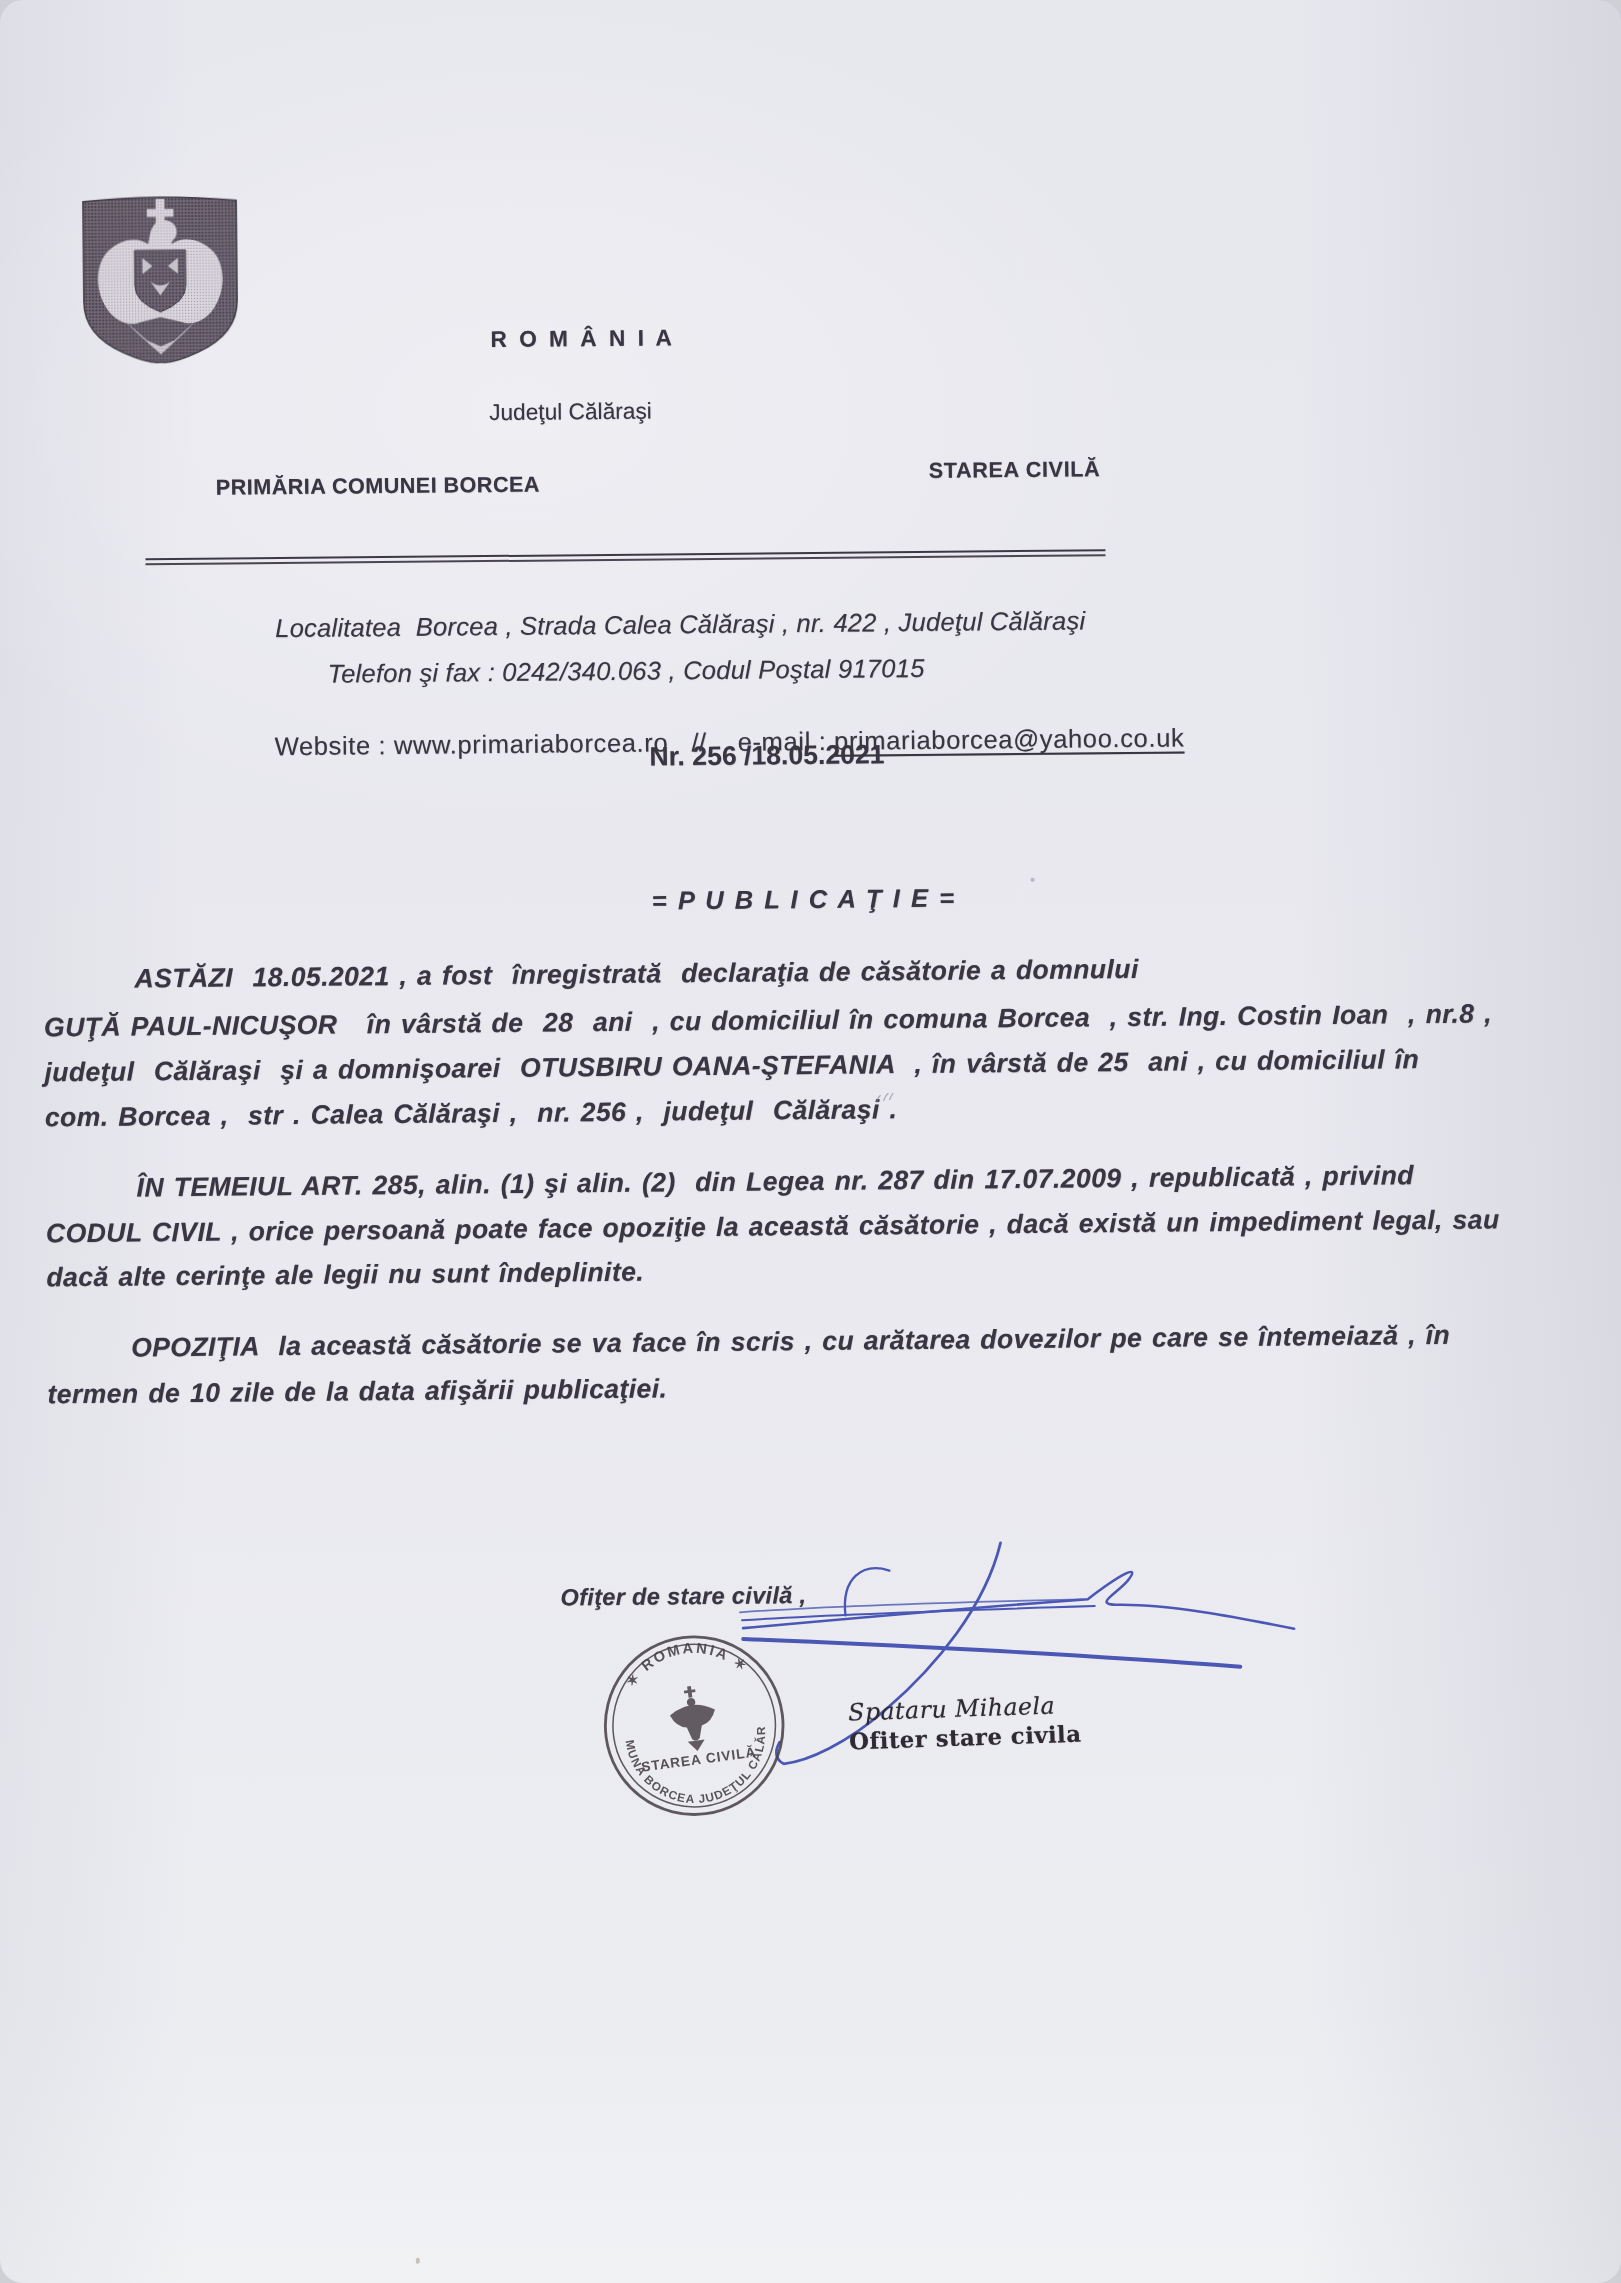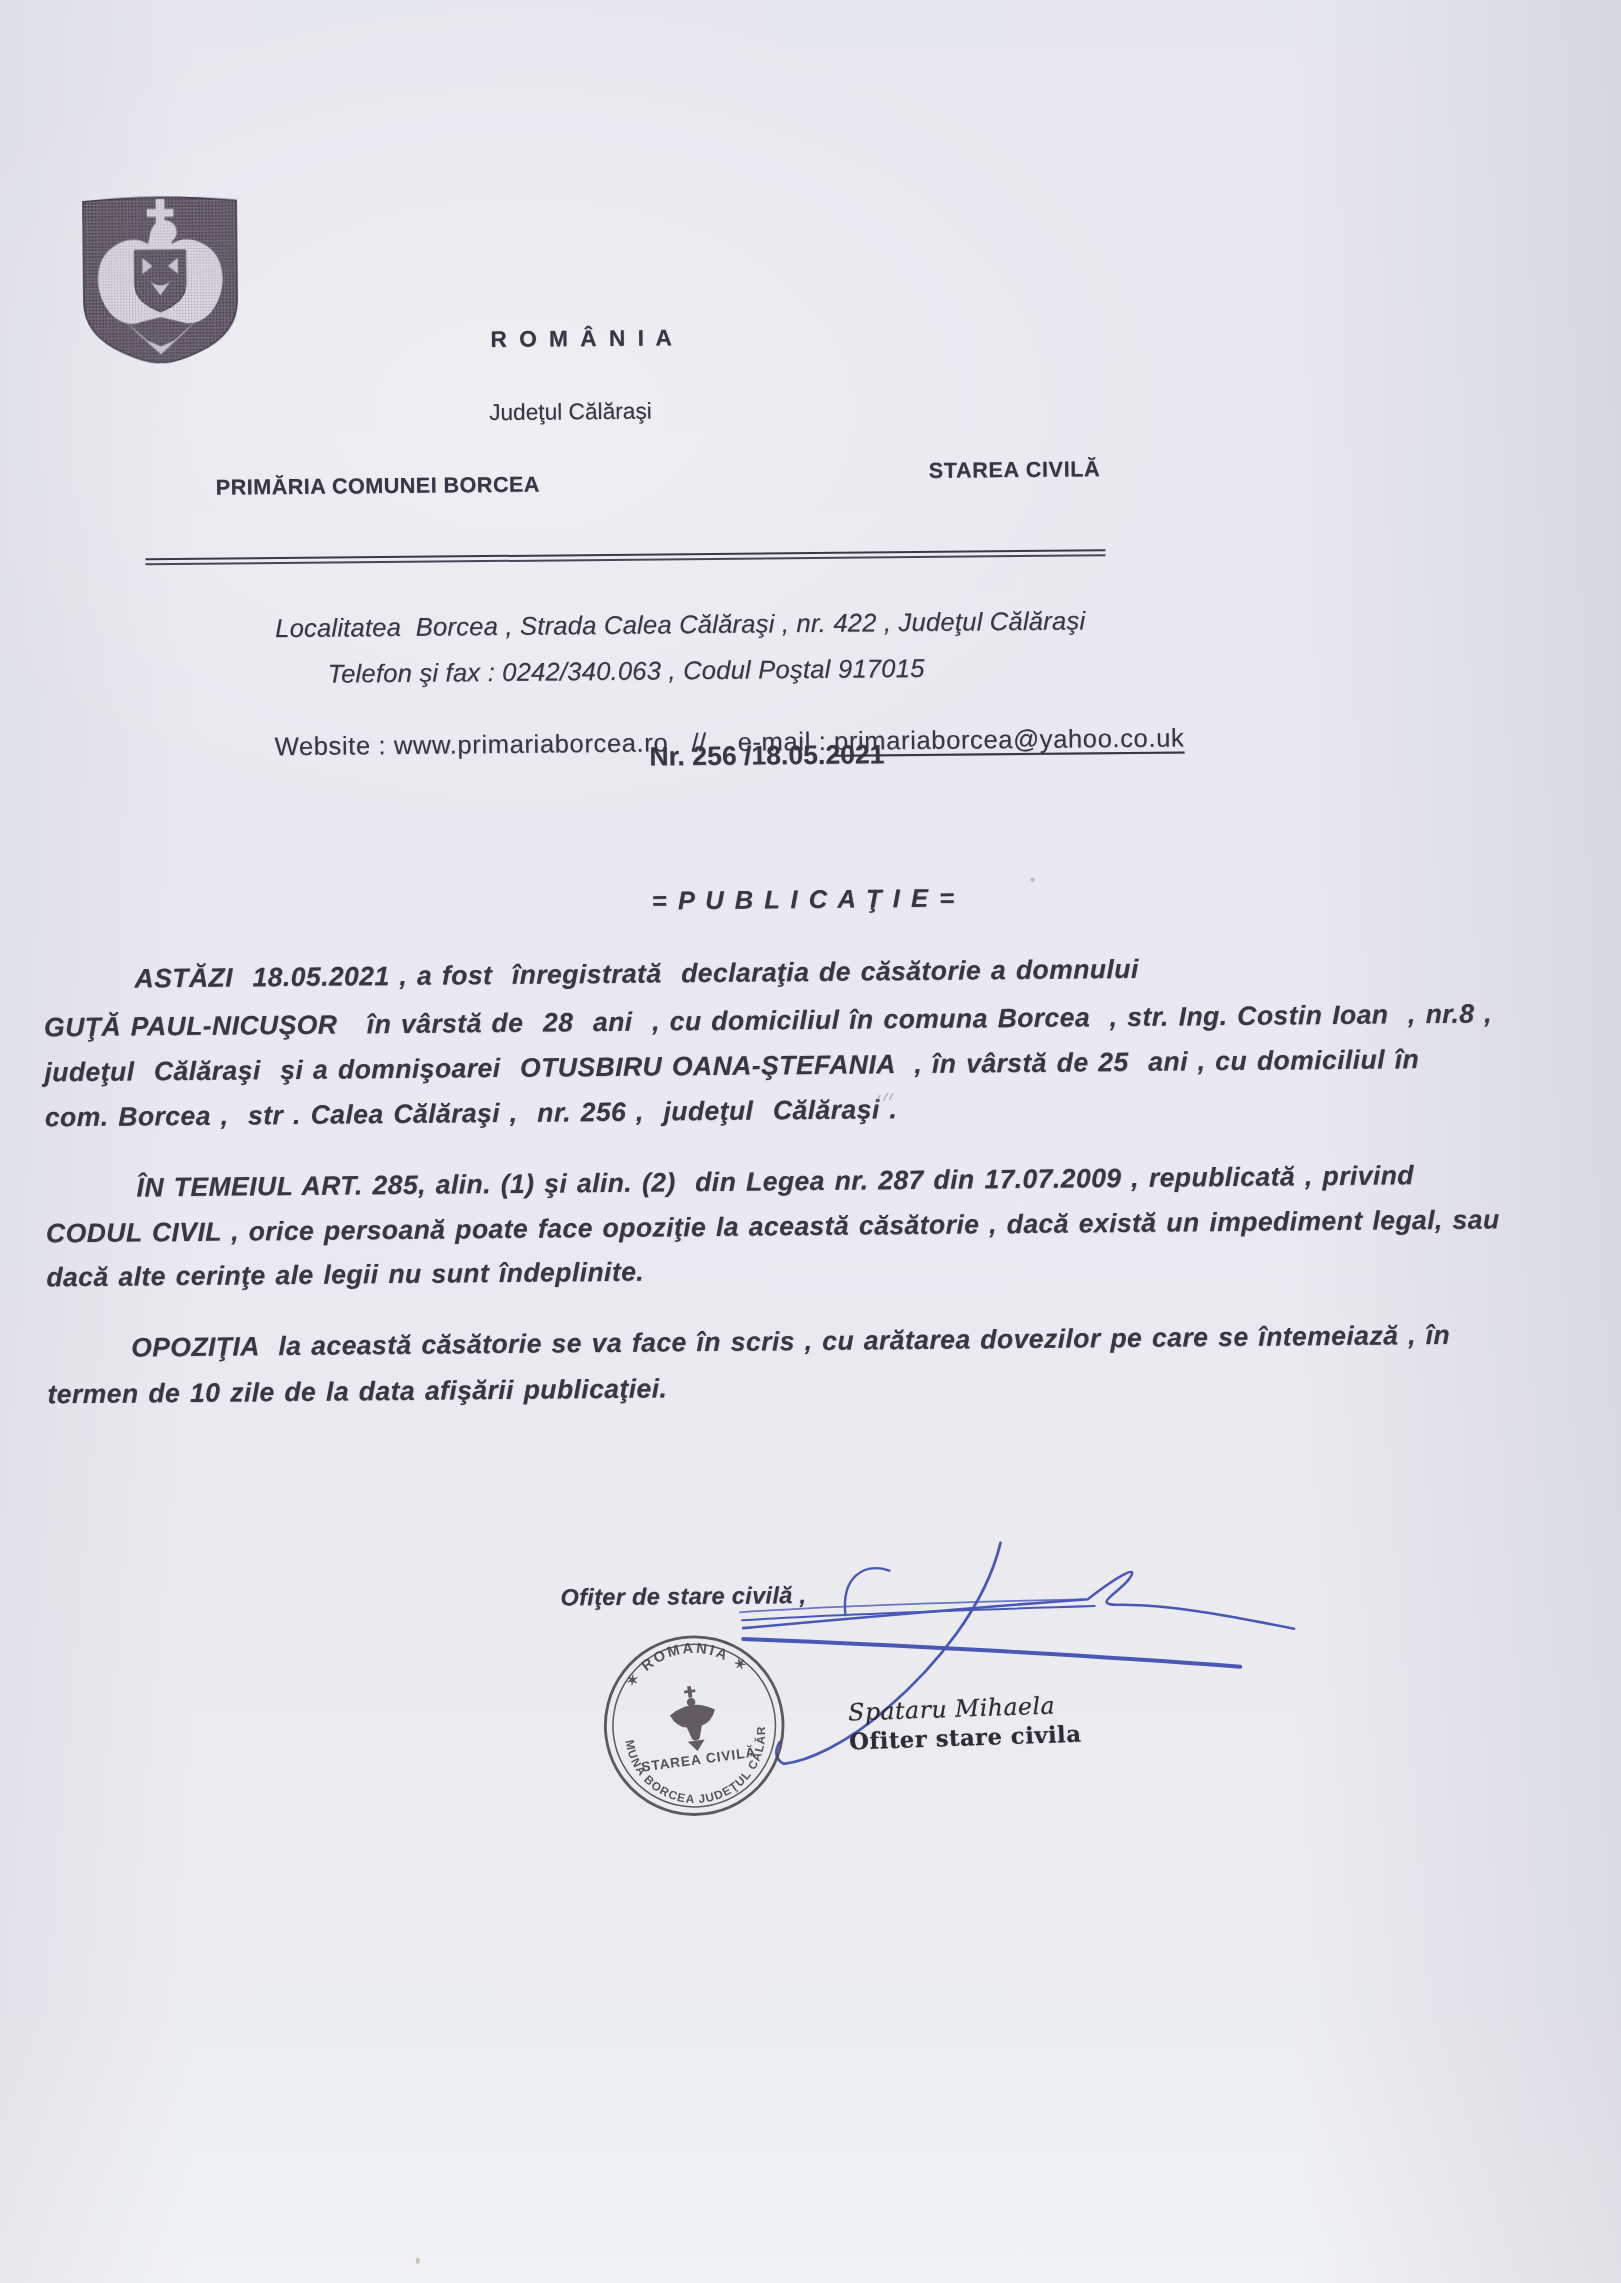--- a/index.html
+++ b/index.html
@@ -3,20 +3,21 @@
 <meta charset="utf-8">
 <style>
   html,body{margin:0;padding:0;background:#cfcfd6;}
   #paper{
     position:relative;width:1621px;height:2283px;overflow:hidden;
     font-family:"Liberation Sans",sans-serif;
     background:
       radial-gradient(1084px 690px at 32% 18%, rgba(255,255,255,0.30), rgba(255,255,255,0) 62%),
       linear-gradient(90deg, rgba(110,110,135,0.07) 0%, rgba(0,0,0,0) 12%, rgba(0,0,0,0) 80%, rgba(100,100,128,0.12) 100%),
       linear-gradient(180deg, #e7e7ee 0%, #e9e9ef 55%, #ecedf1 88%, #f1f2f4 100%);
+    border-radius: 23px;
   }
   #content{position:absolute;inset:0;transform:rotate(-0.55deg);transform-origin:50% 45%;}
   .abs{position:absolute;}
   .ink{color:#3a3542;text-shadow:0.3px 0.3px 0.9px rgba(58,53,66,0.40);}
   .pre{white-space:pre;}
   .country{font-size:22.7px;font-weight:bold;letter-spacing:3px;}
   .county{font-size:22.7px;}
   .inst{font-size:21.7px;font-weight:bold;letter-spacing:0.4px;}
   .office{font-size:21.7px;font-weight:bold;letter-spacing:0.6px;}
   .rule{height:3px;border-top:2px solid #3e3846;border-bottom:2px solid #4a4453;}

